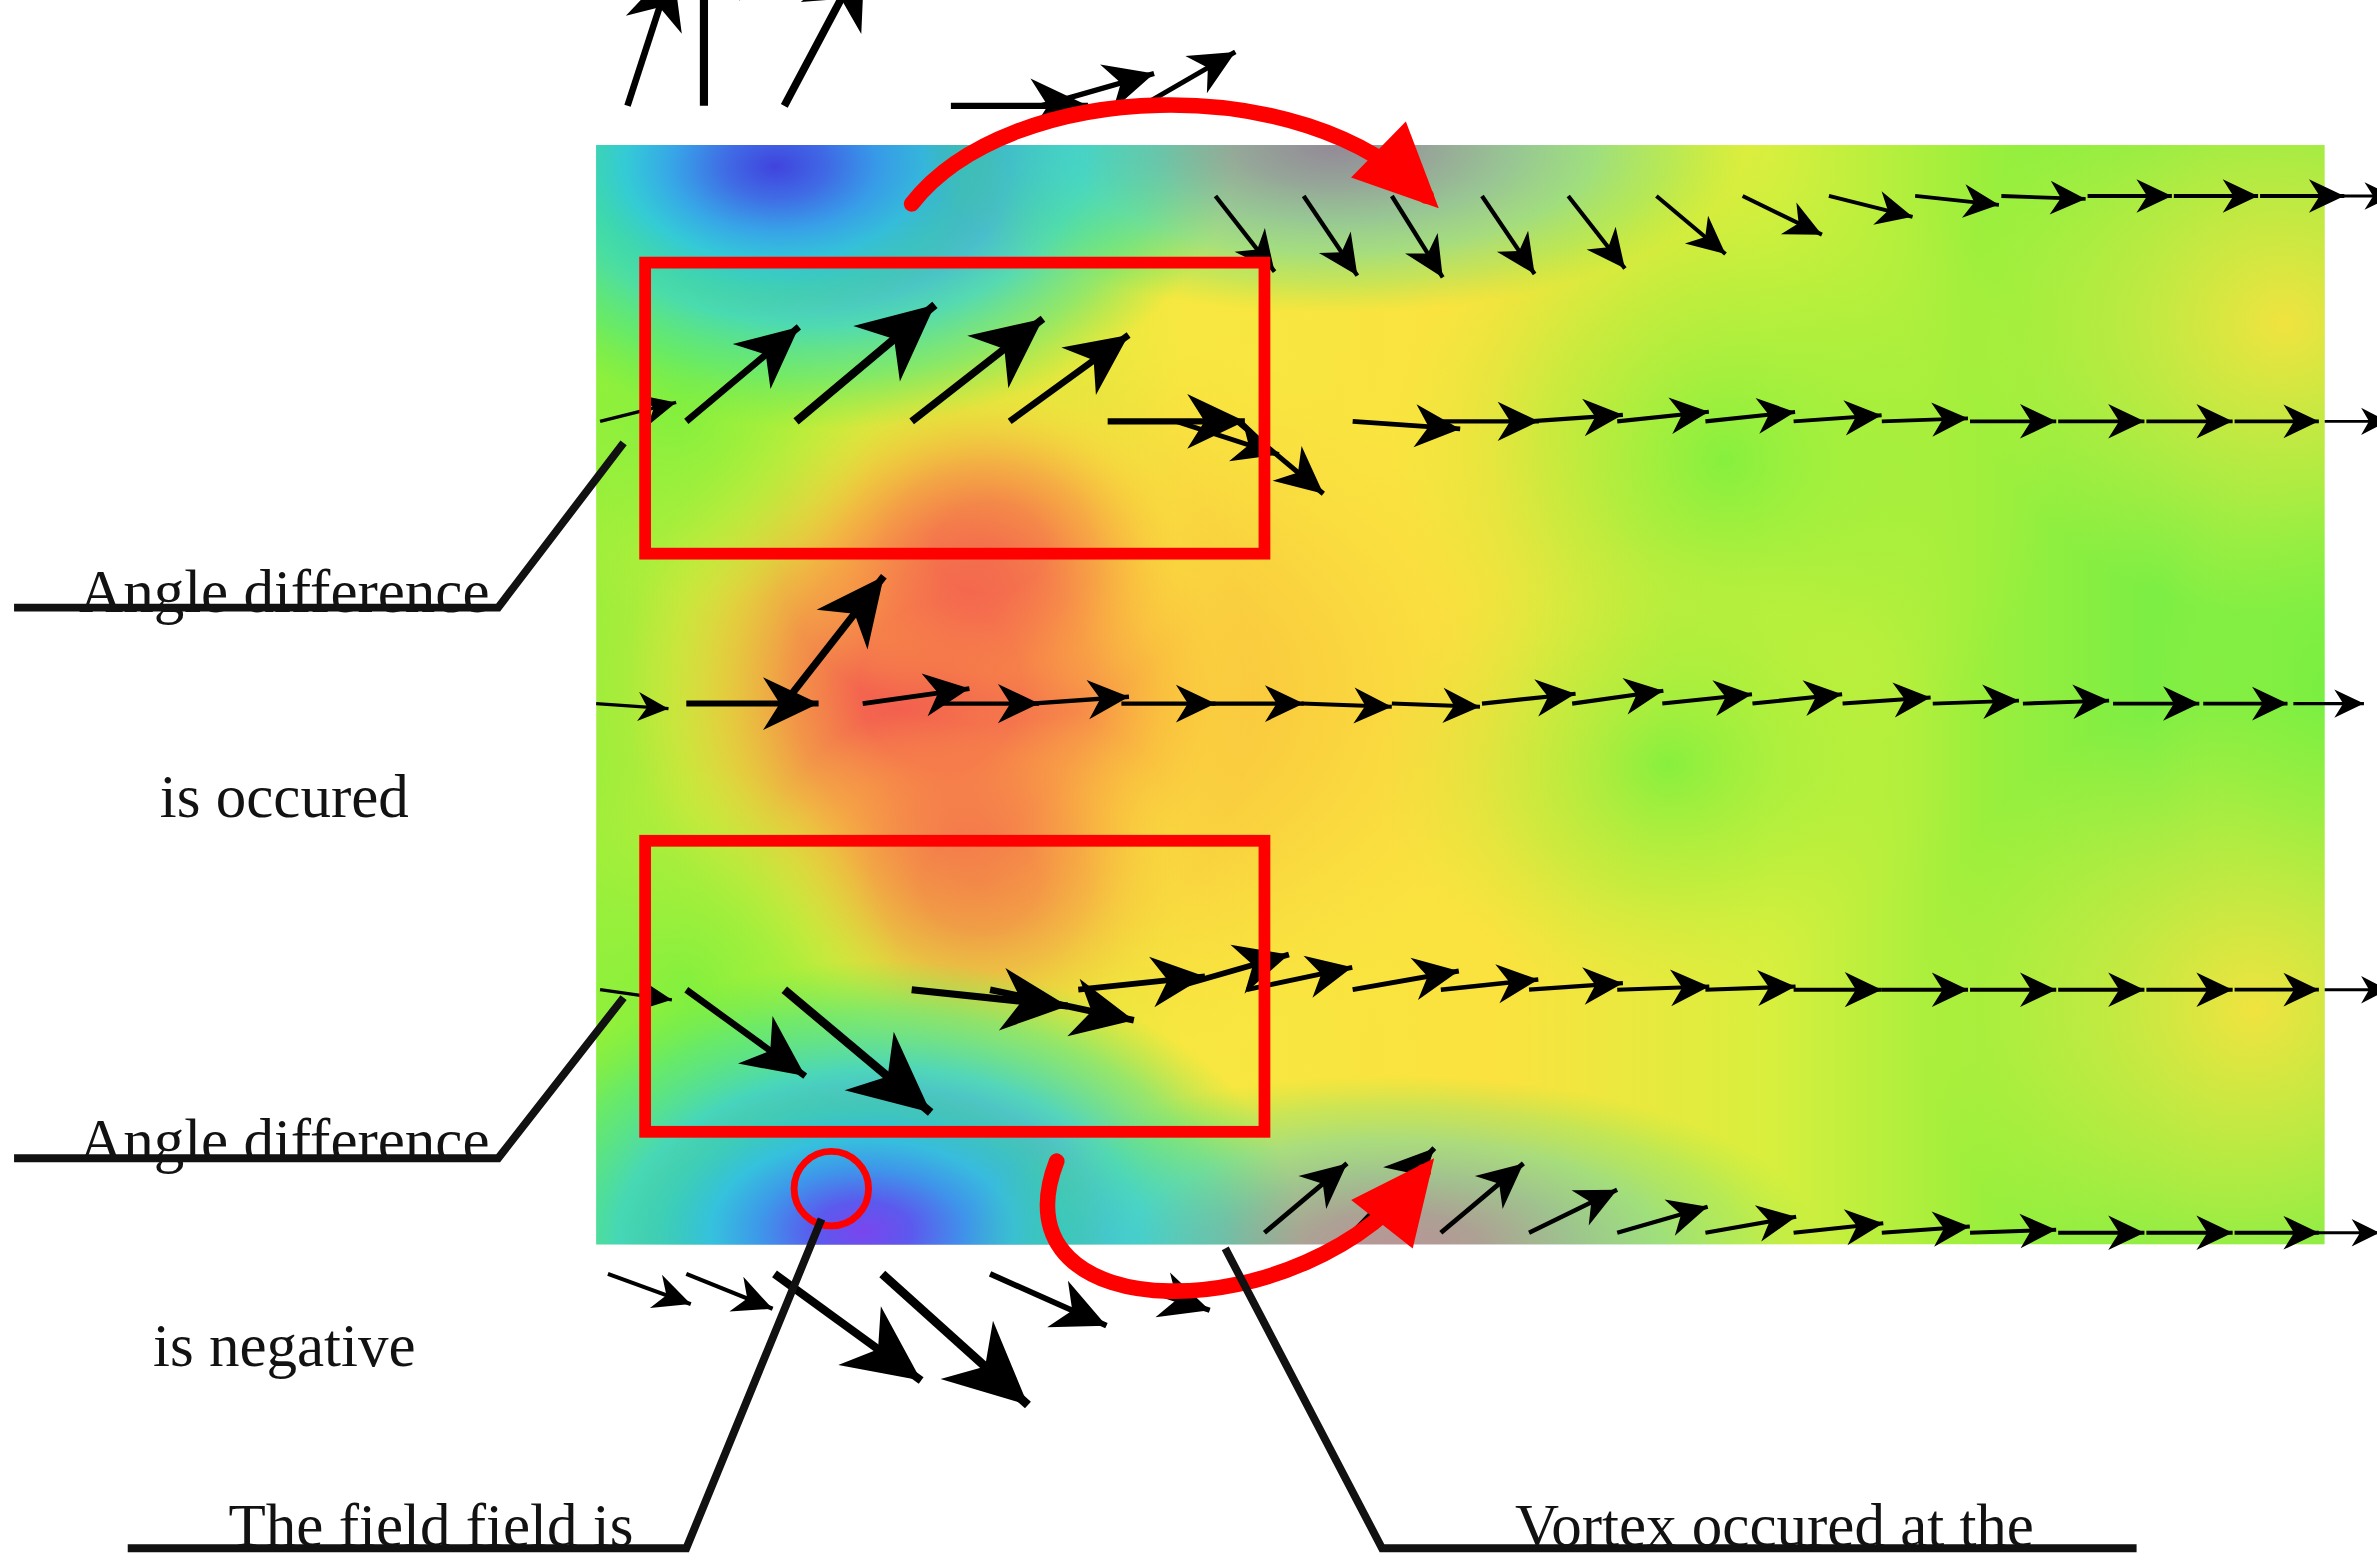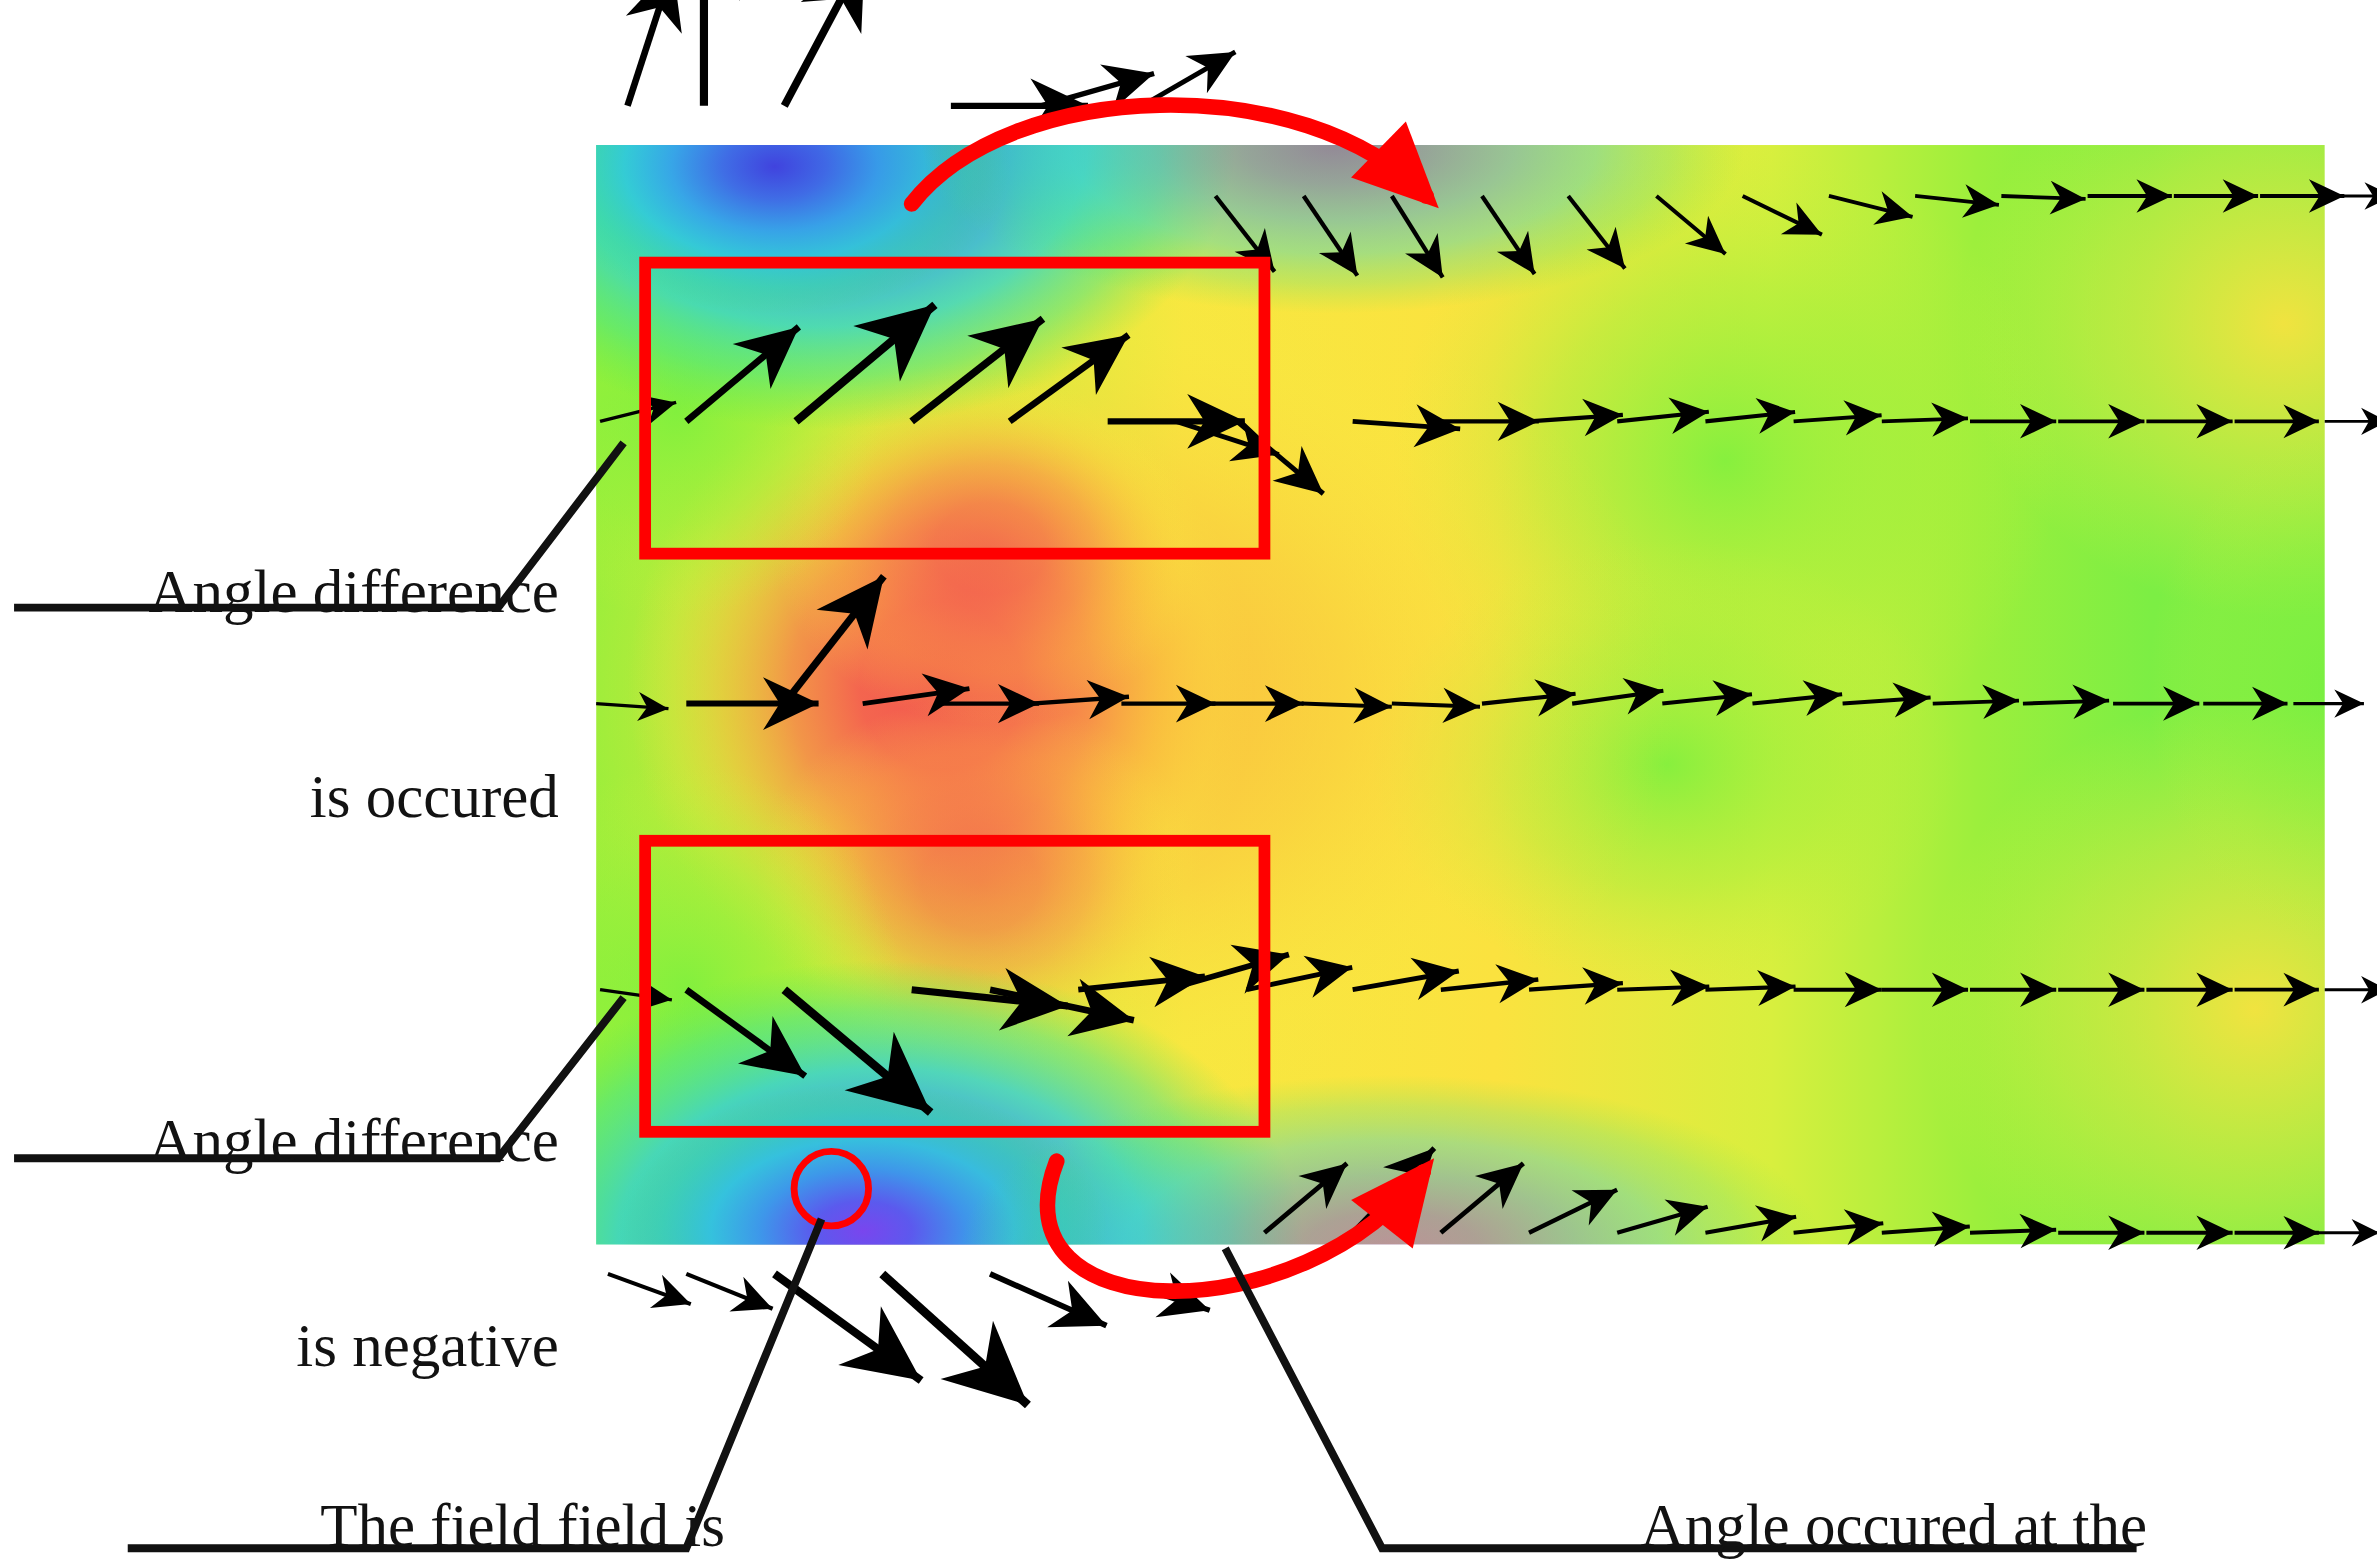--- a/index.html
+++ b/index.html
@@ -2,21 +2,21 @@
 <html><head>
 <meta charset="utf-8">
 <style>
   html,body{margin:0;padding:0;background:#ffffff;}
   body{width:2378px;height:1562px;position:relative;overflow:hidden;
        font-family:"Liberation Serif","DejaVu Serif",serif;color:#111;}
   #stage{position:absolute;left:0;top:0;width:2378px;height:1562px;}
   svg.layer{position:absolute;left:0;top:0;width:2378px;height:1562px;overflow:visible;}
   .ann-text{position:absolute;font-family:"Liberation Serif","DejaVu Serif",serif;
             font-size:61px;line-height:1.12;color:#121212;white-space:pre;}
-  .ann-c{text-align:right;}
+  .ann-c{text-align:center;}
 </style>
 </head>
 <body>
 
 <div id="stage">
 
   <svg class="layer" viewBox="0 0 2426 1594">
     <defs>
 
       <linearGradient id="baseRamp" x1="0" y1="0" x2="1" y2="0">
@@ -354,18 +354,18 @@
     <div>Angle difference</div>
     <div>is negative</div>
   </div>
 
   <div class="ann-text ann-c" style="left:137px;top:1355px;width:588px;">
     <div>The field field is</div>
     
   </div>
 
   <div class="ann-text ann-c" style="left:1402px;top:1355px;width:745px;">
-    <div>Angle occured at the</div>
+    <div>Vortex occured at the</div>
     
   </div>
 
 </div>
 
 
 </body></html>

